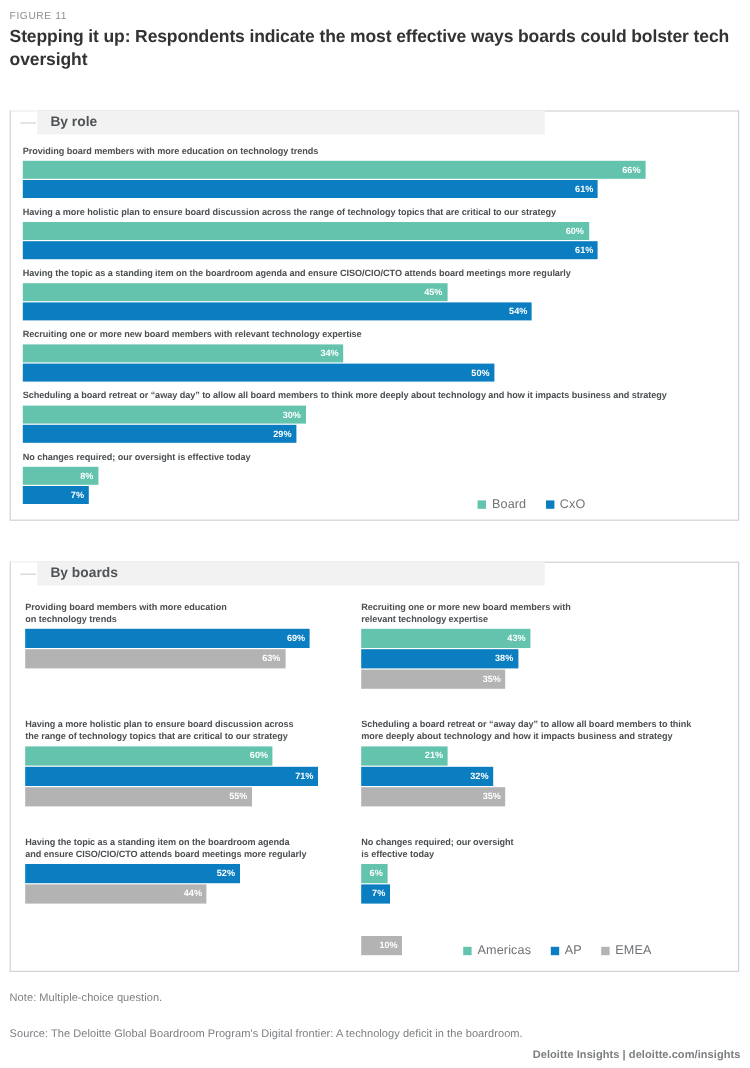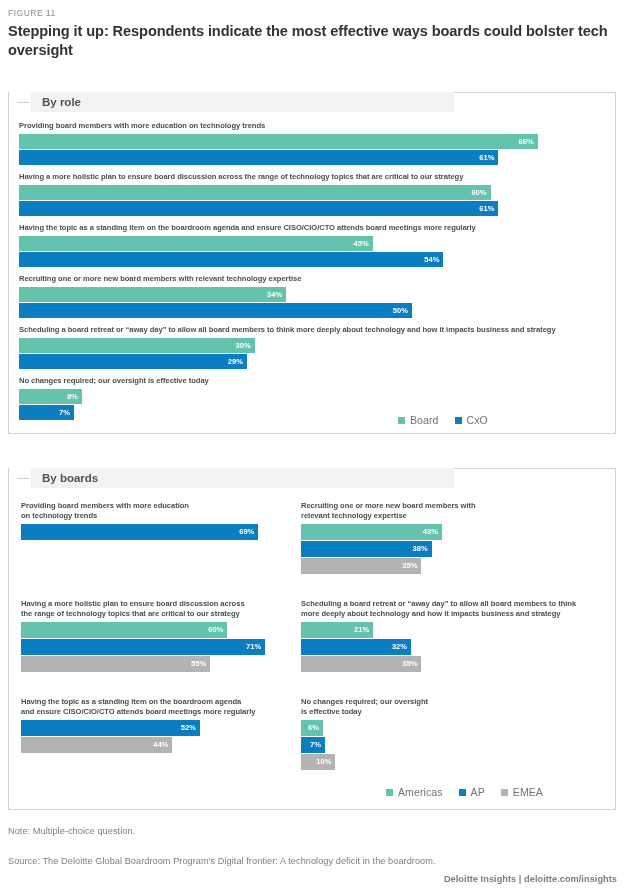--- a/index.html
+++ b/index.html
@@ -306,20 +306,25 @@
     <div id="region-left">
         <div class="group" style="left: 12px; top: 32px; width: 276px;">
           <div class="group-label">Providing board members with more education
 on technology trends</div>
           <div class="bars">
             <div class="bar-row">
               <div class="bar s-blue" style="width: 237.36px;">
                 <span class="val">69%</span>
               </div>
             </div>
+            <div class="bar-row">
+              <div class="bar s-gray" style="width: 216.72px;">
+                <span class="val">63%</span>
+              </div>
+            </div>
           </div>
         </div>
         <div class="group" style="left: 12px; top: 130px; width: 276px;">
           <div class="group-label">Having a more holistic plan to ensure board discussion across
 the range of technology topics that are critical to our strategy</div>
           <div class="bars">
             <div class="bar-row">
               <div class="bar s-teal" style="width: 206.4px;">
                 <span class="val">60%</span>
               </div>
@@ -404,21 +409,21 @@
               <div class="bar s-teal" style="width: 22px;">
                 <span class="val">6%</span>
               </div>
             </div>
             <div class="bar-row">
               <div class="bar s-blue" style="width: 24.08px;">
                 <span class="val">7%</span>
               </div>
             </div>
             <div class="bar-row">
-              <div class="bar s-gray" style="width: 34.4px;">
+              <div class="bar s-gray" style="width: 34.4px; margin-top: 26px;">
                 <span class="val">10%</span>
               </div>
             </div>
           </div>
         </div>
       </div>
   </div>
 
   <div class="legend" id="legend-region">
       <div class="legend-item">

